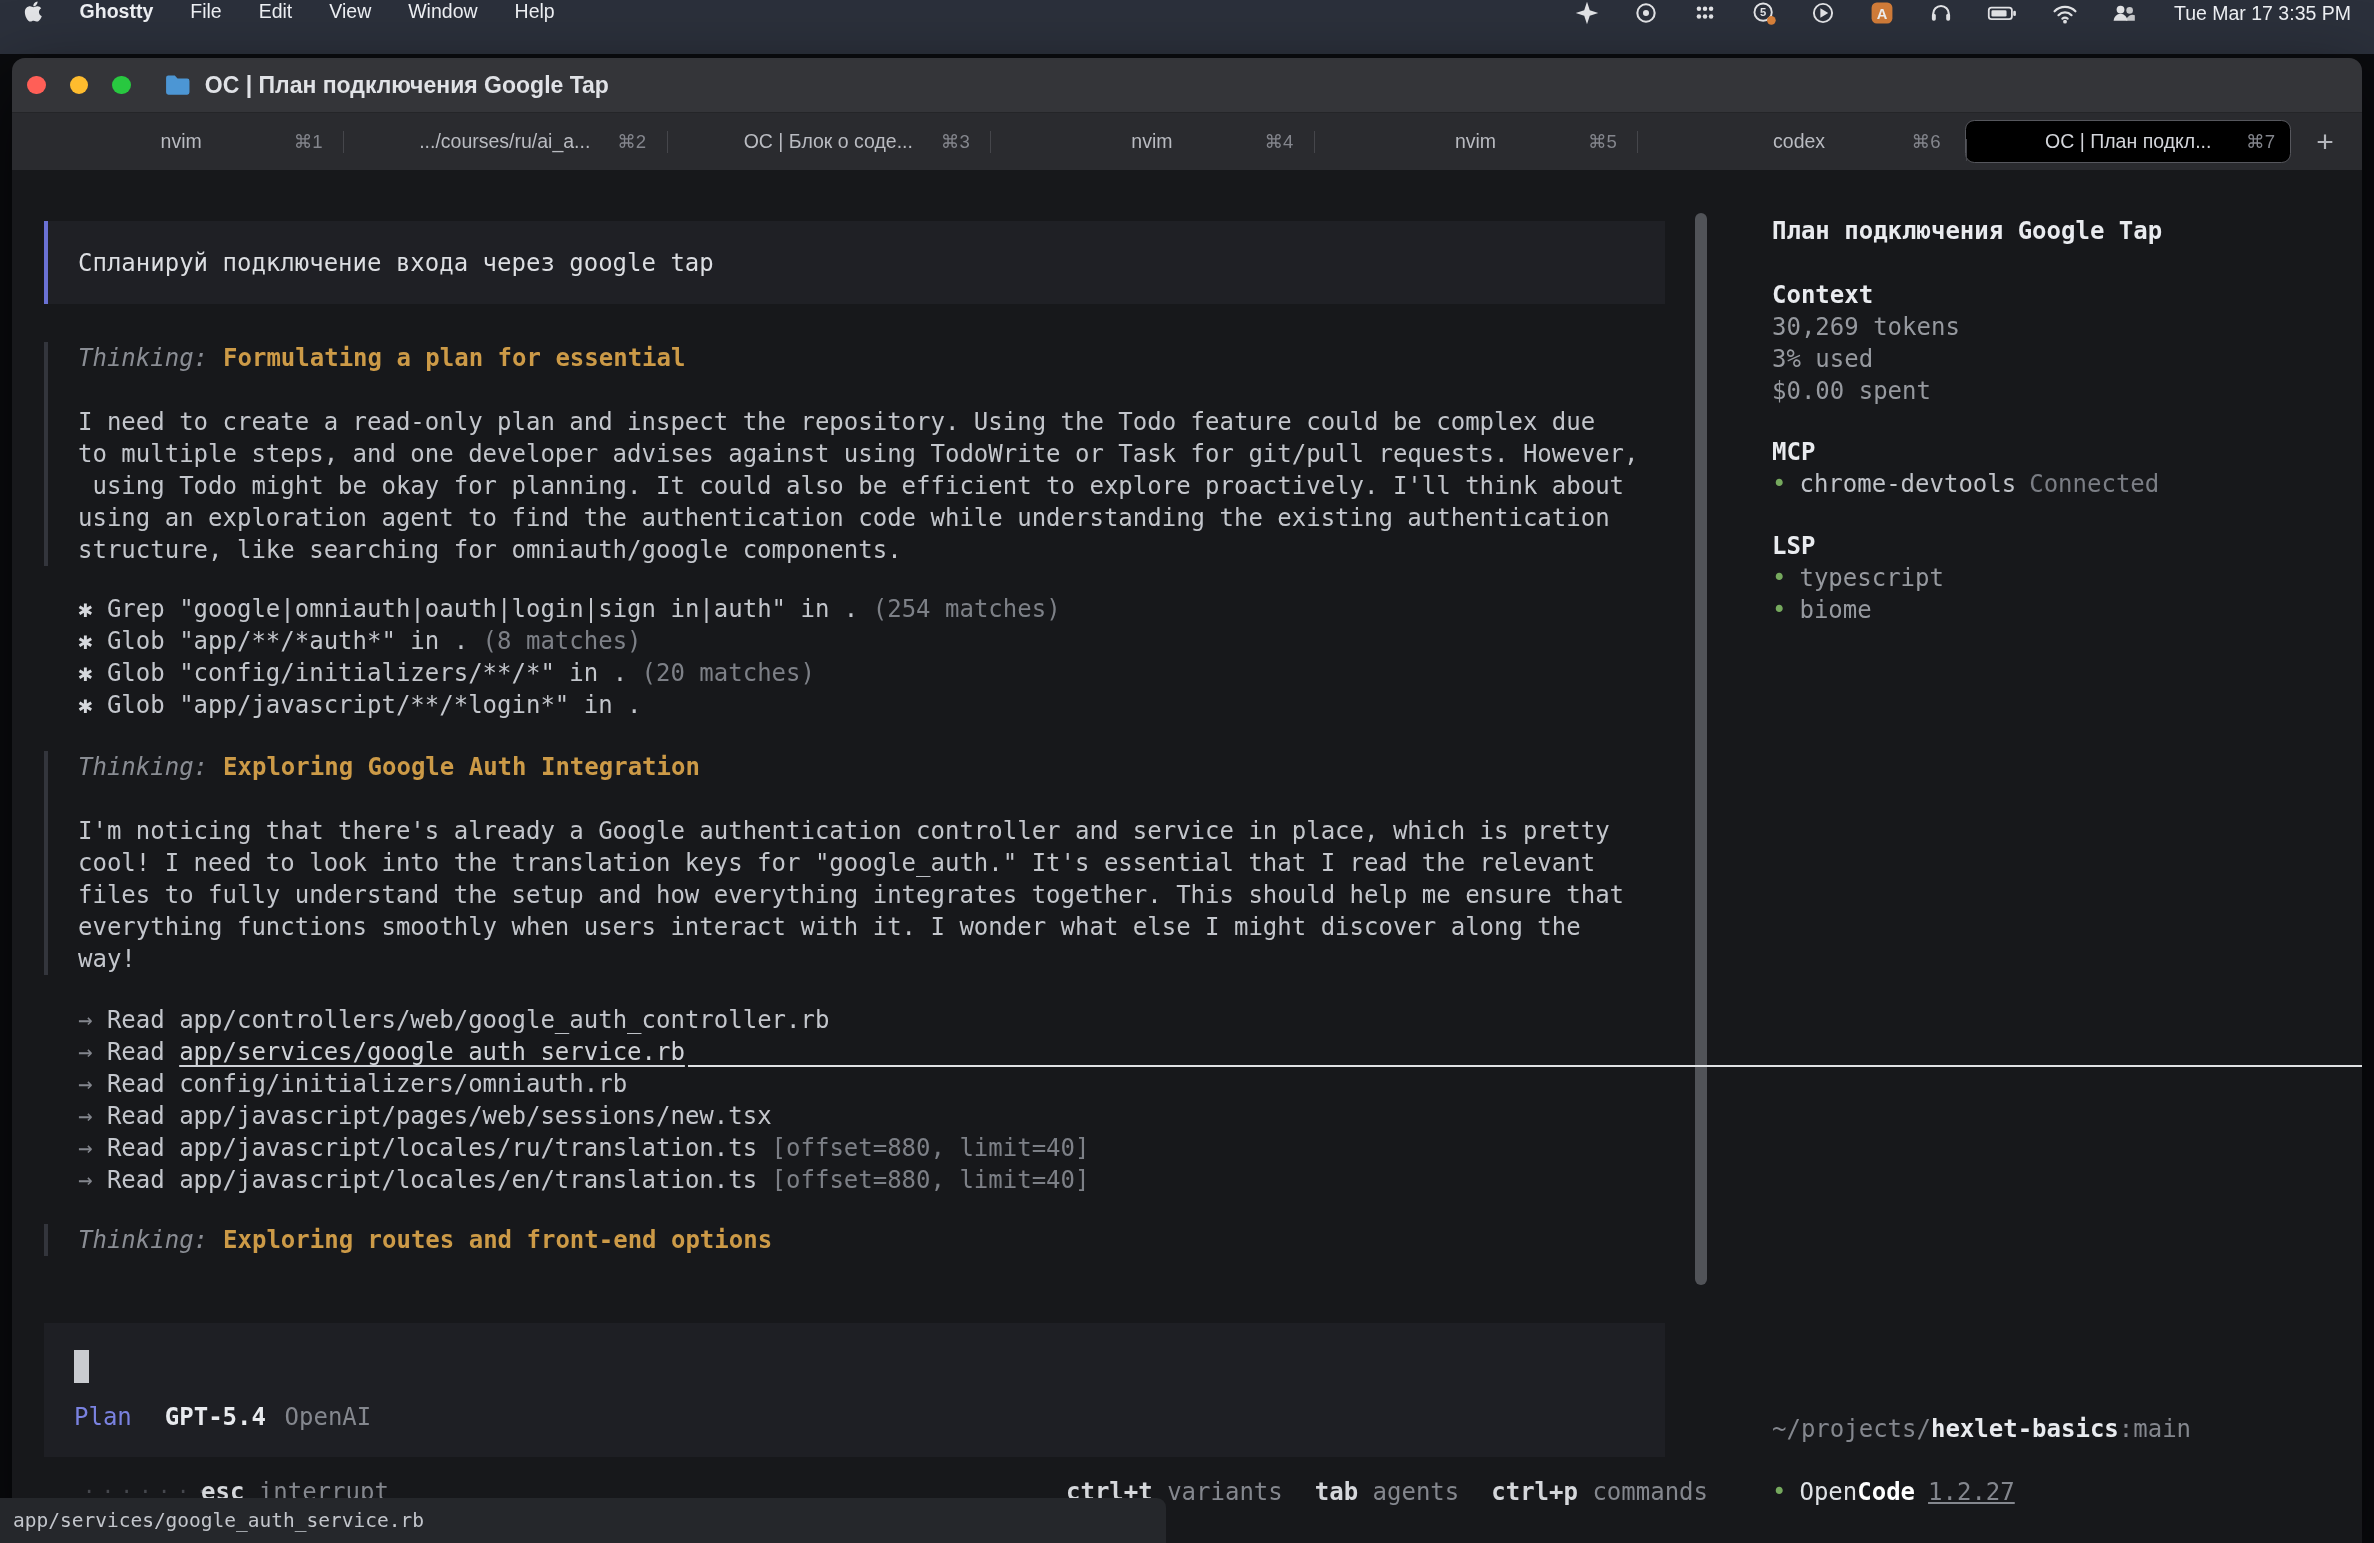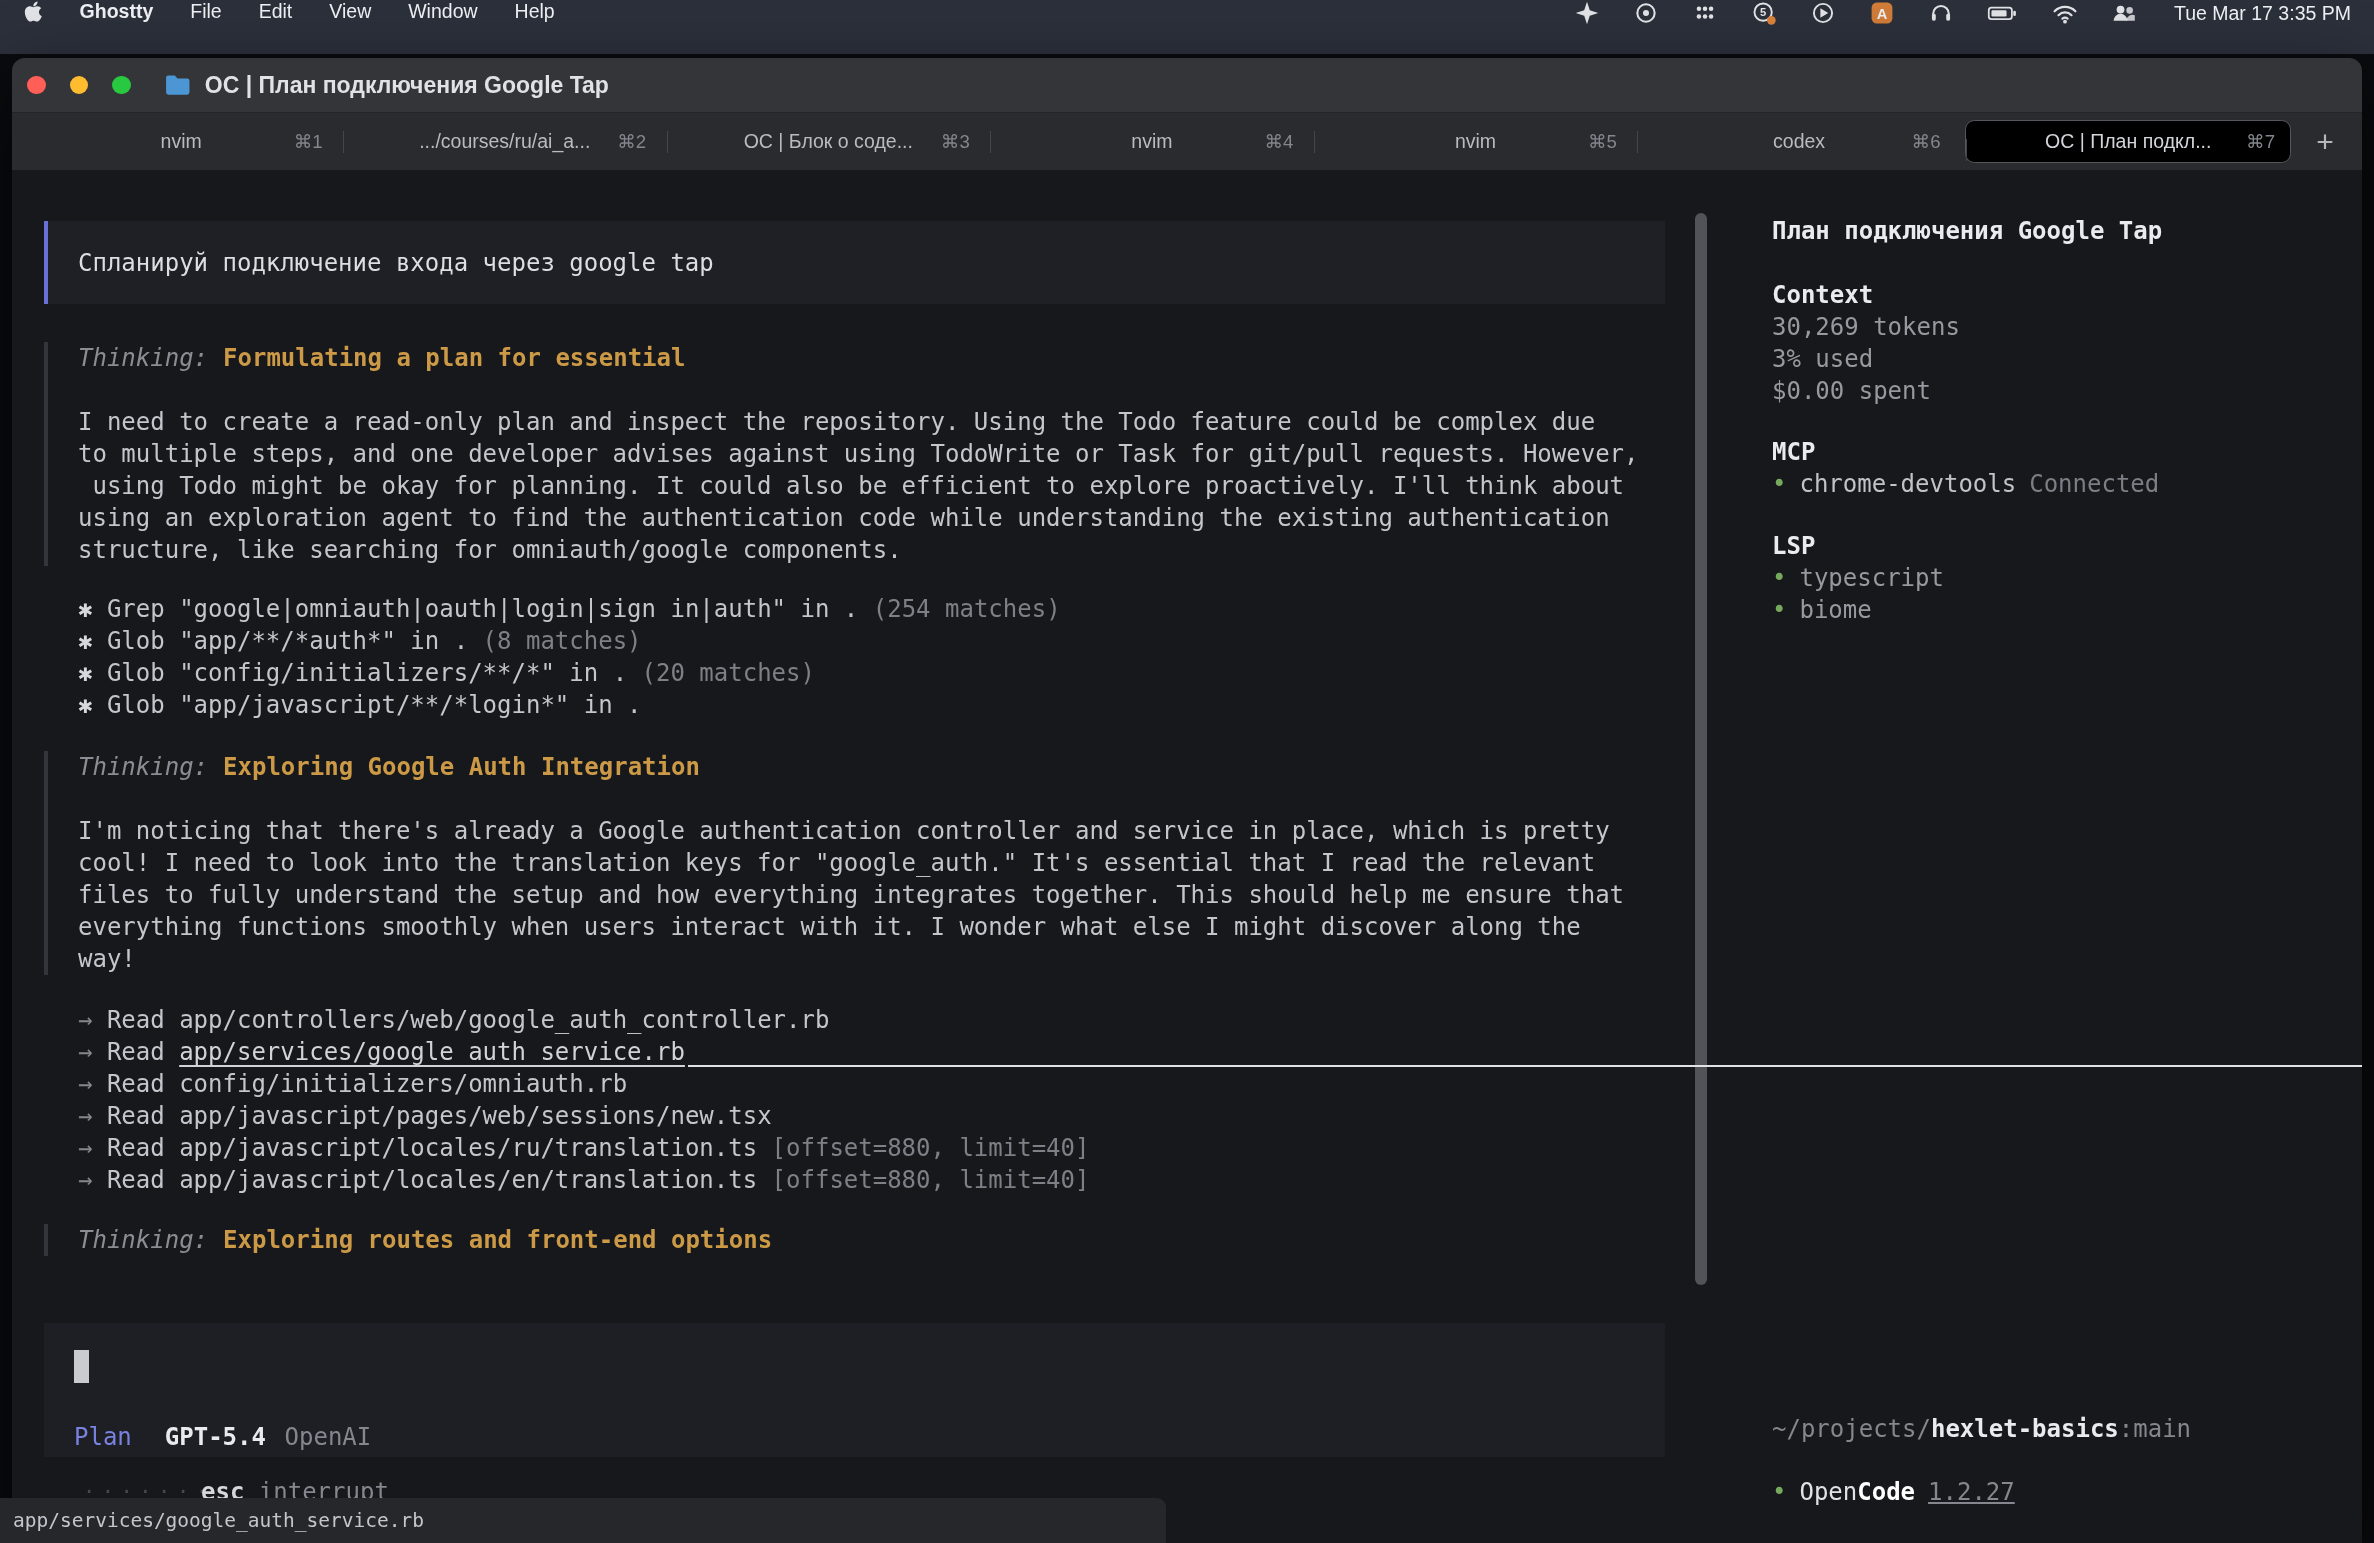--- a/index.html
+++ b/index.html
@@ -48,21 +48,21 @@
   .tool-group { position:absolute; left:32px; top:423px; padding-left:34px; }
   .read-group { position:absolute; left:32px; top:834px; padding-left:34px; }
   .t-line { height:32px; white-space:pre; }
   .t-icon { color:#d6d8dd; }
   .dim { color:#7d8087; }
   .arrow { color:#83868d; }
   .file-link.underlined { text-decoration:underline; text-underline-offset:4.6px; text-decoration-thickness:1.9px; color:#d0d3d8; }
 
   .input-box { position:absolute; left:32px; top:1153px; width:1621px; height:134px; background:#1e1f24; padding:27px 30px 0; }
   .cursor-block { width:15px; height:33px; background:#c9cbd0; }
-  .input-meta { margin-top:38px; display:flex; align-items:center;text-align:center; }
+  .input-meta { margin-top:18px; display:flex; align-items:center;text-align:center; }
   .mode-label { color:#7a82e0; }
   .model-label { color:#e8eaee; font-weight:bold; margin-left:33px; }
   .provider-label { color:#84878e; margin-left:18.6px; }
 
   .spinner-dots { position:absolute; left:71px; top:1306px; height:32px; color:#46484e; letter-spacing:6.5px; font-size:20.4px; }
   .esc-hint { position:absolute; left:189px; top:1306px; height:32px; }
   .hint-key { color:#d5d7db; font-weight:bold; }
   .hint-label { color:#84878e; }
   .hints { position:absolute; right:29px; top:1306px; height:32px; display:flex; gap:32px; }
 
@@ -294,20 +294,25 @@
           <div class="cursor-block"></div>
           <div class="input-meta">
             <span class="mode-label">Plan</span>
             <span class="model-label">GPT-5.4</span>
             <span class="provider-label">OpenAI</span>
           </div>
         </div>
 
         <div class="spinner-dots">·······</div>
         <div class="esc-hint"><span class="hint-key">esc</span> <span class="hint-label">interrupt</span></div>
+        <div class="hints">
+          <span><span class="hint-key">ctrl+t</span> <span class="hint-label">variants</span></span>
+          <span><span class="hint-key">tab</span> <span class="hint-label">agents</span></span>
+          <span><span class="hint-key">ctrl+p</span> <span class="hint-label">commands</span></span>
+        </div>
       </div>
 
       <div class="scrollbar"></div>
 
       <div class="sidebar">
         <div class="sb-title">План подключения Google Tap</div>
 
         <div class="sb-block sb-context">
           <div class="sb-head">Context</div>
           <div class="sb-val">30,269 tokens</div>

